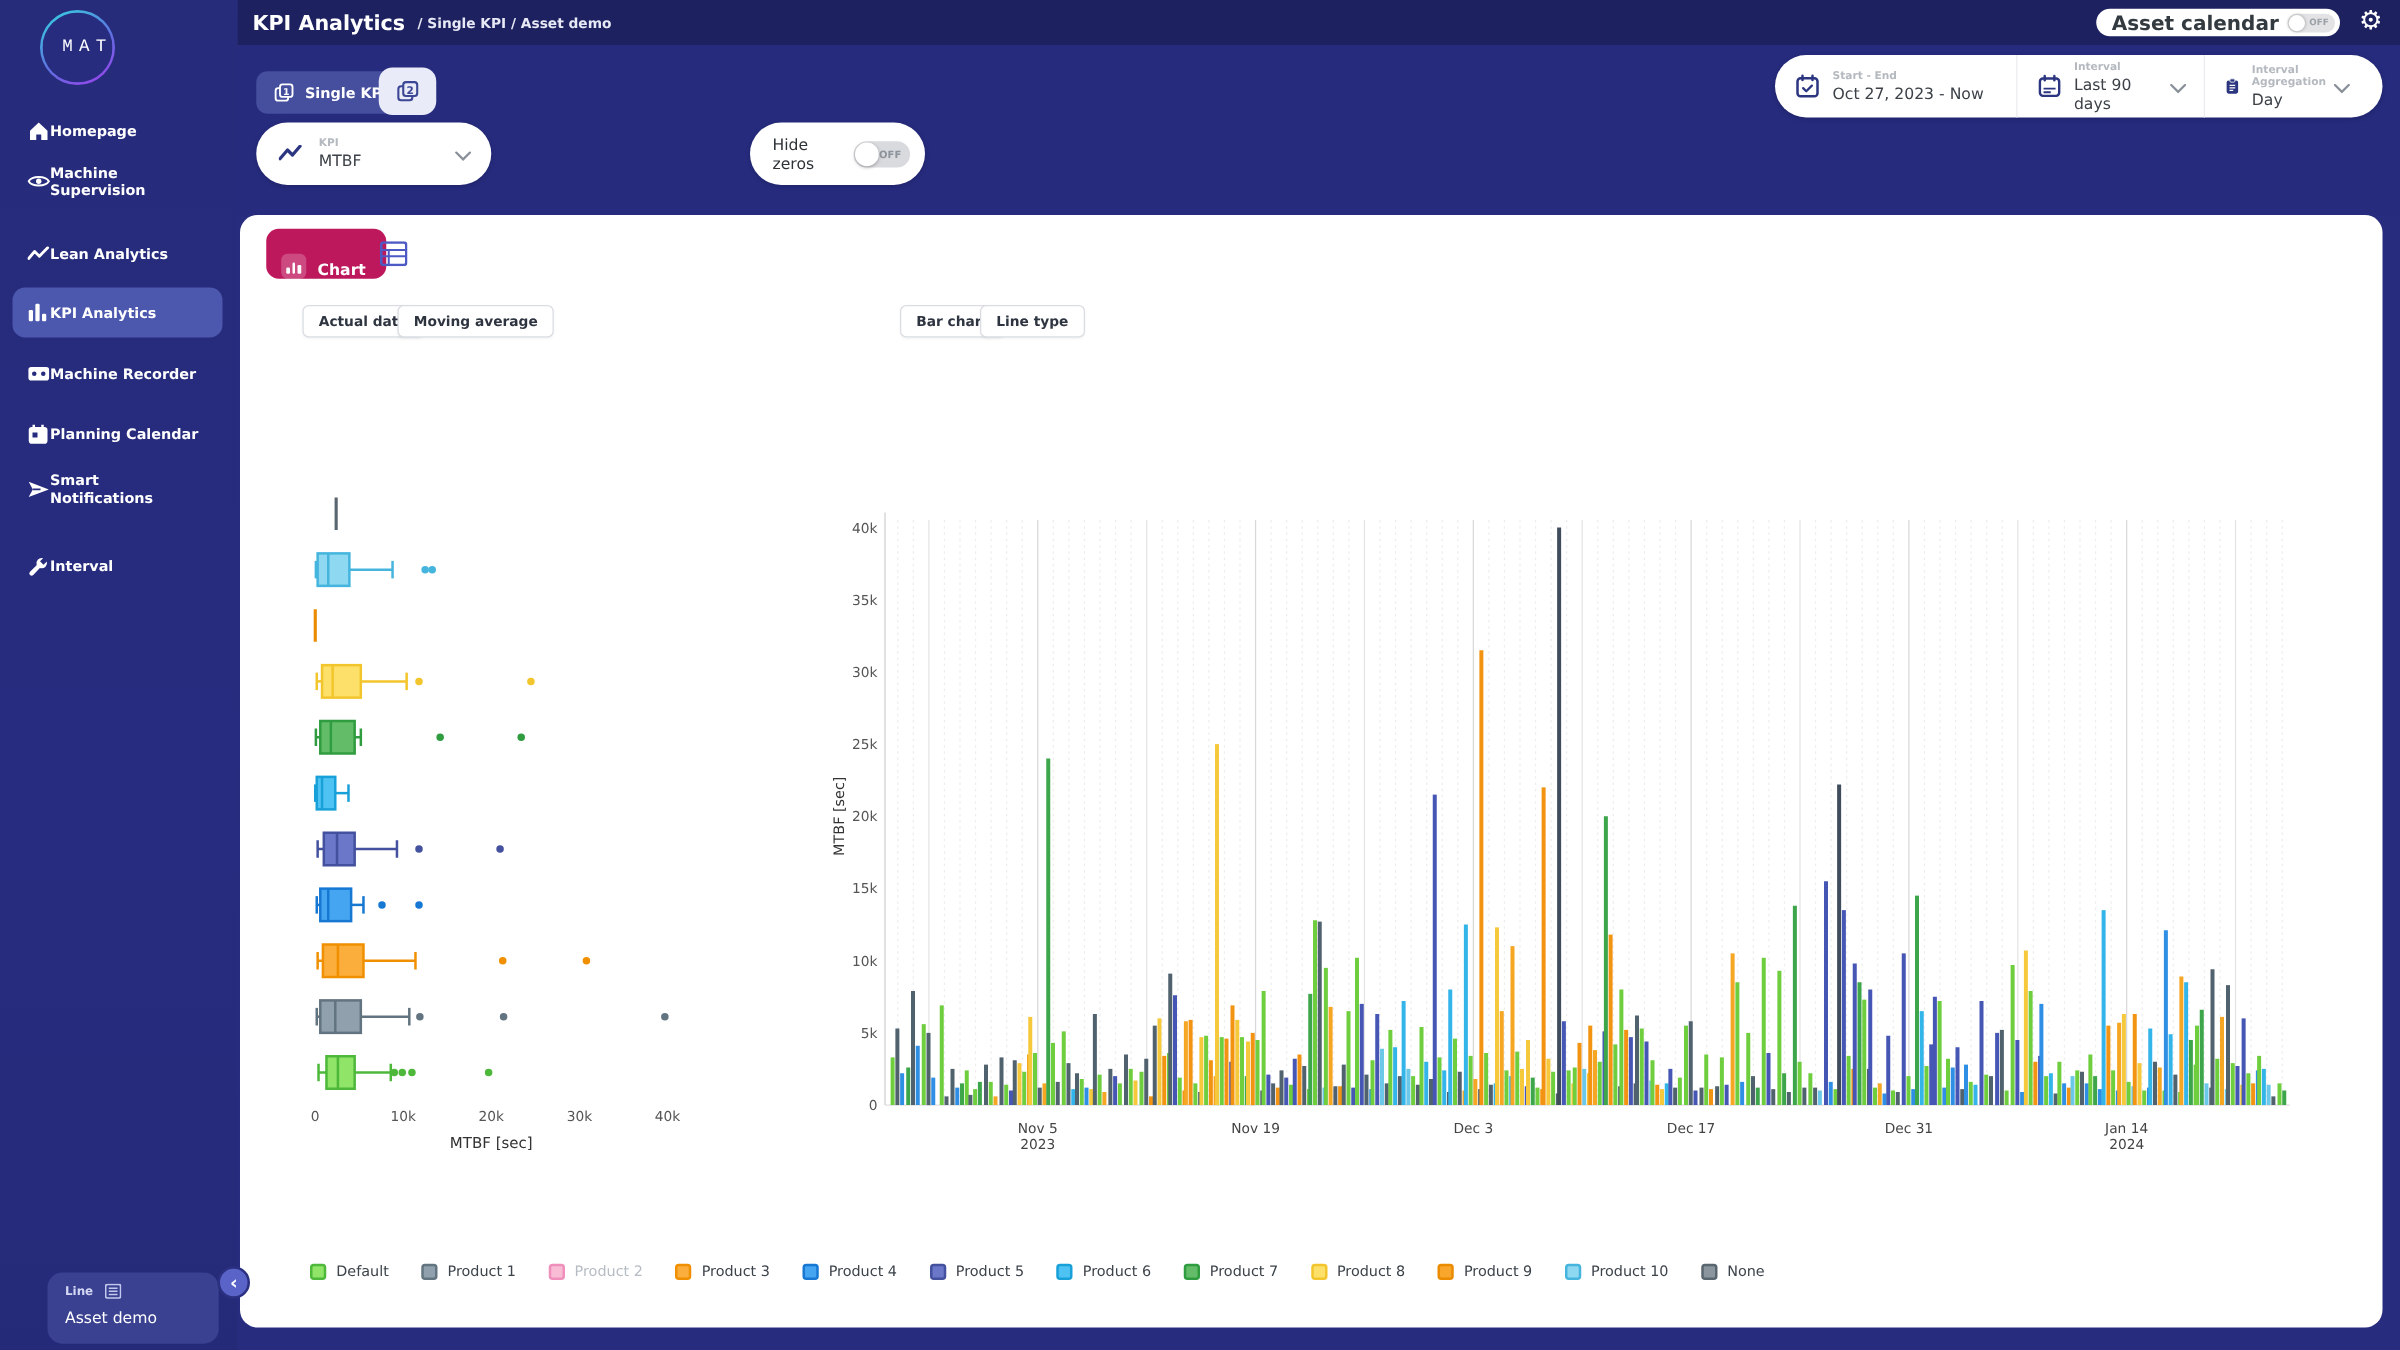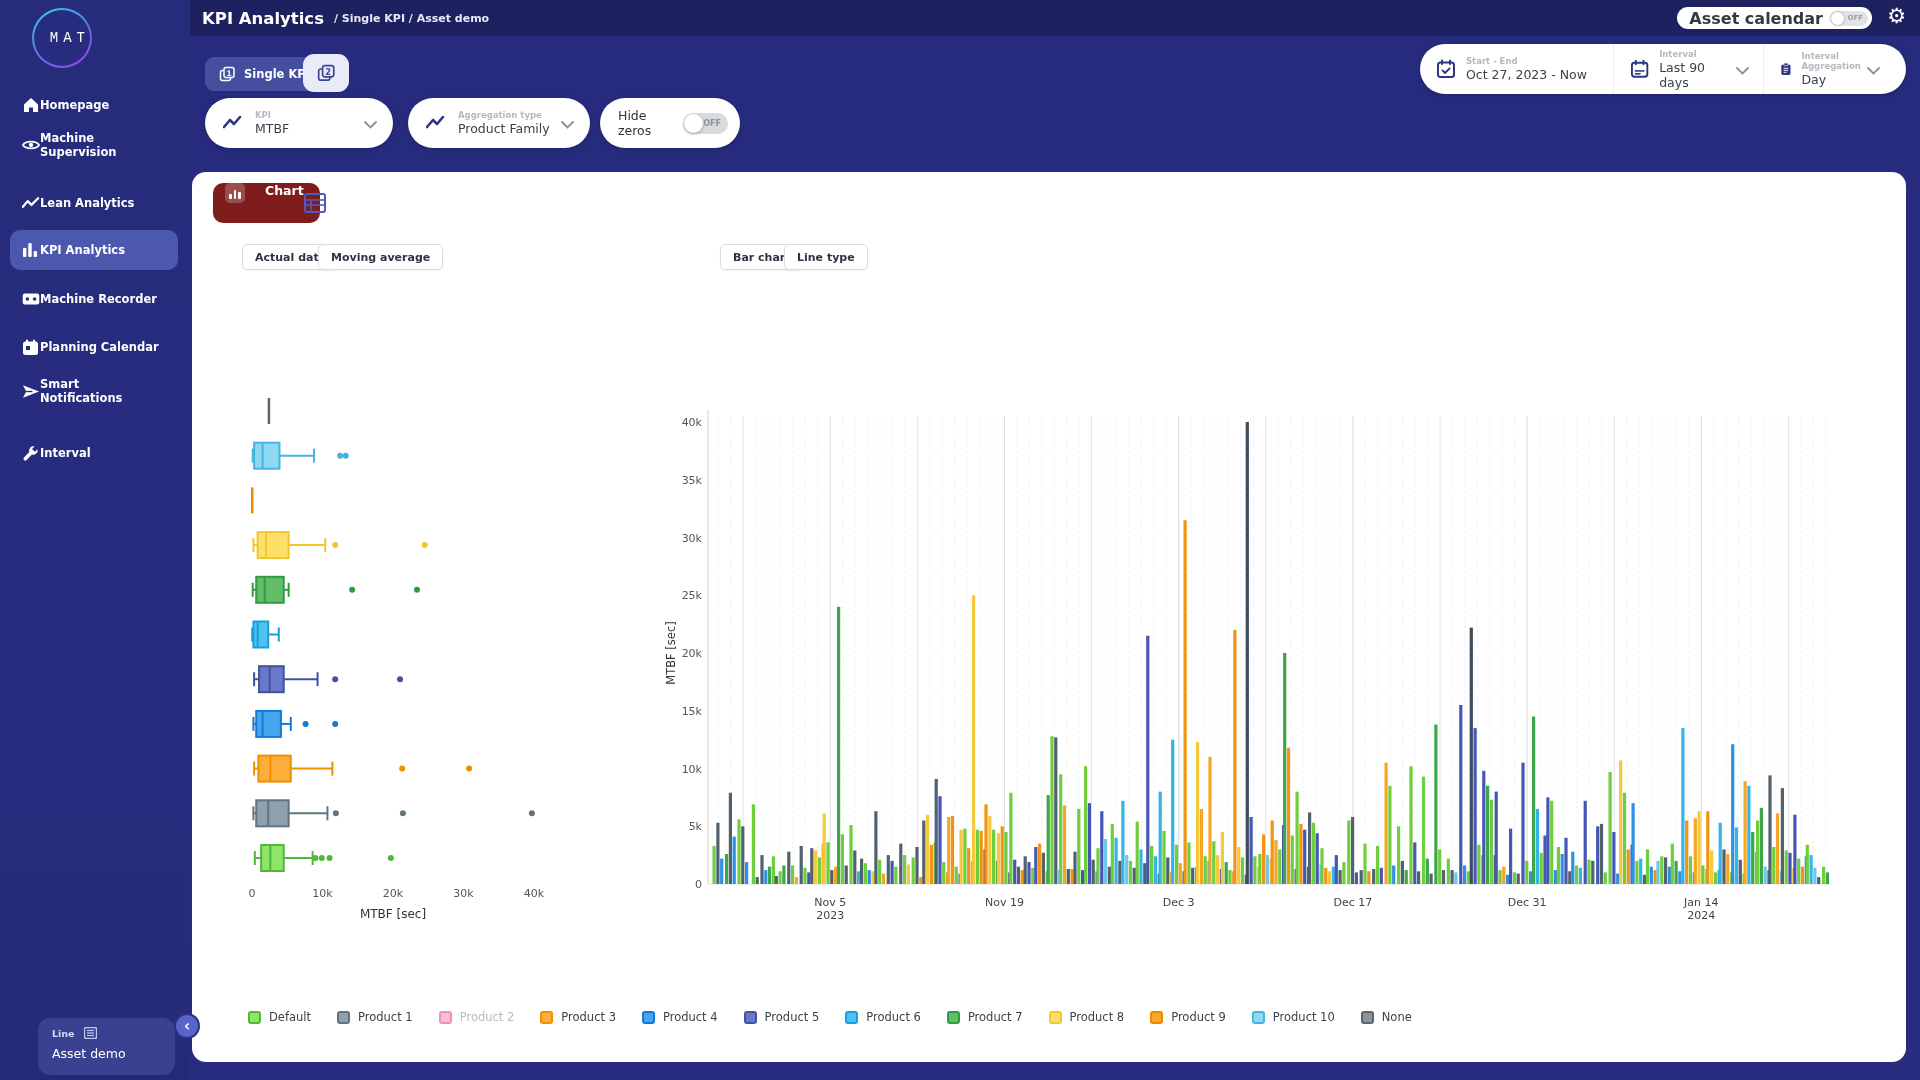--- a/index.html
+++ b/index.html
@@ -44,21 +44,21 @@
   .hz-label { font-size:12.5px; color:#2e3338; }
   .toggle { width:46px; height:21px; background:#d9dade; border-radius:11px; position:relative; cursor:pointer; }
   .toggle .knob { position:absolute; left:1px; top:1px; width:19px; height:19px; border-radius:50%; background:#fff; box-shadow:0 1px 3px rgba(0,0,0,.3); }
   .toggle .off { position:absolute; right:7px; top:6px; font-size:8px; font-weight:bold; color:#8d939a; }
   .range-card { position:absolute; right:14px; top:8px; width:486px; height:50px; background:#fff; border-radius:25px; display:flex; align-items:center; box-shadow:0 1px 4px rgba(0,0,0,.18); }
   .rc-sec { display:flex; align-items:center; height:100%; padding:0 10px 0 16px; }
   .rc-sec + .rc-sec { border-left:1px solid #ececf0; }
 
   
   .card { position:absolute; left:192px; top:172px; width:1714px; height:890px; background:#fff; border-radius:14px; z-index:1; }
-  .chart-tab { position:absolute; left:21px; top:11px; height:40px; background:#7f1d1d; border-radius:10px; display:flex; align-items:flex-start; gap:20px; padding:0 16px 0 12px; cursor:pointer; }
+  .chart-tab { position:absolute; left:21px; top:11px; height:40px; background:#be185d; border-radius:10px; display:flex; align-items:flex-end; gap:9px; padding:0 16px 0 12px; cursor:pointer; }
   .chart-tab .ct-label { color:#fff; font-weight:bold; font-size:12.5px; }
   .ct-iconbox { width:20px; height:20px; background:rgba(255,255,255,.22); border-radius:5px; display:flex; align-items:flex-end; justify-content:center; gap:2px; padding-bottom:4px; }
   .ct-iconbox i { display:block; width:2.5px; background:#fff; border-radius:1px; }
   .table-btn { position:absolute; left:112px; top:21px; width:22px; height:20px; cursor:pointer; }
   .chip { position:absolute; top:72px; height:26px; background:#fff; border:1px solid #d9dde3; border-radius:5px; display:flex; align-items:center; padding:0 12px; font-size:11px; font-weight:bold; color:#2e3440; cursor:pointer; box-shadow:0 1px 2px rgba(0,0,0,.05); }
   .legend { position:absolute; left:56px; top:838px; display:flex; align-items:center; gap:26px; }
   .lg-item { display:flex; align-items:center; gap:8px; cursor:pointer; }
   .lg-sq { width:13px; height:13px; border-radius:3px; border-width:2px; border-style:solid; }
   .lg-label { font-size:11.5px; color:#3c434a; }
   .lg-label.dis { color:#b6bcc3; }
@@ -212,36 +212,20 @@
       <span class="fc-cap">KPI</span>
       <span class="fc-val">MTBF</span>
     </span>
     <span class="fc-chev">
       <svg width="13" height="8" viewBox="0 0 13 8">
           <polyline points="1,1 6.5,6.5 12,1" fill="none" stroke="#8a9099" stroke-width="1.8" stroke-linecap="round"></polyline>
         </svg>
     </span>
   </div>
 
-  <div class="fcard" style="left:218px; width:182px;">
-    <span class="fc-icon">
-      <svg width="22" height="14" viewBox="0 0 22 14">
-          <polyline points="1,11 7,4 11,8 17,1" fill="none" stroke="#2b3580" stroke-width="2.6" stroke-linecap="round" stroke-linejoin="round"></polyline>
-        </svg>
-    </span>
-    <span class="fc-texts">
-      <span class="fc-cap">Aggregation type</span>
-      <span class="fc-val">Product Family</span>
-    </span>
-    <span class="fc-chev">
-      <svg width="13" height="8" viewBox="0 0 13 8">
-          <polyline points="1,1 6.5,6.5 12,1" fill="none" stroke="#8a9099" stroke-width="1.8" stroke-linecap="round"></polyline>
-        </svg>
-    </span>
-  </div>
 
   <div class="hz-card">
     <span class="hz-label">Hide zeros</span>
     <span class="toggle">
       <span class="knob"></span>
       <span class="off">OFF</span>
     </span>
   </div>
 
   <div class="range-card">

